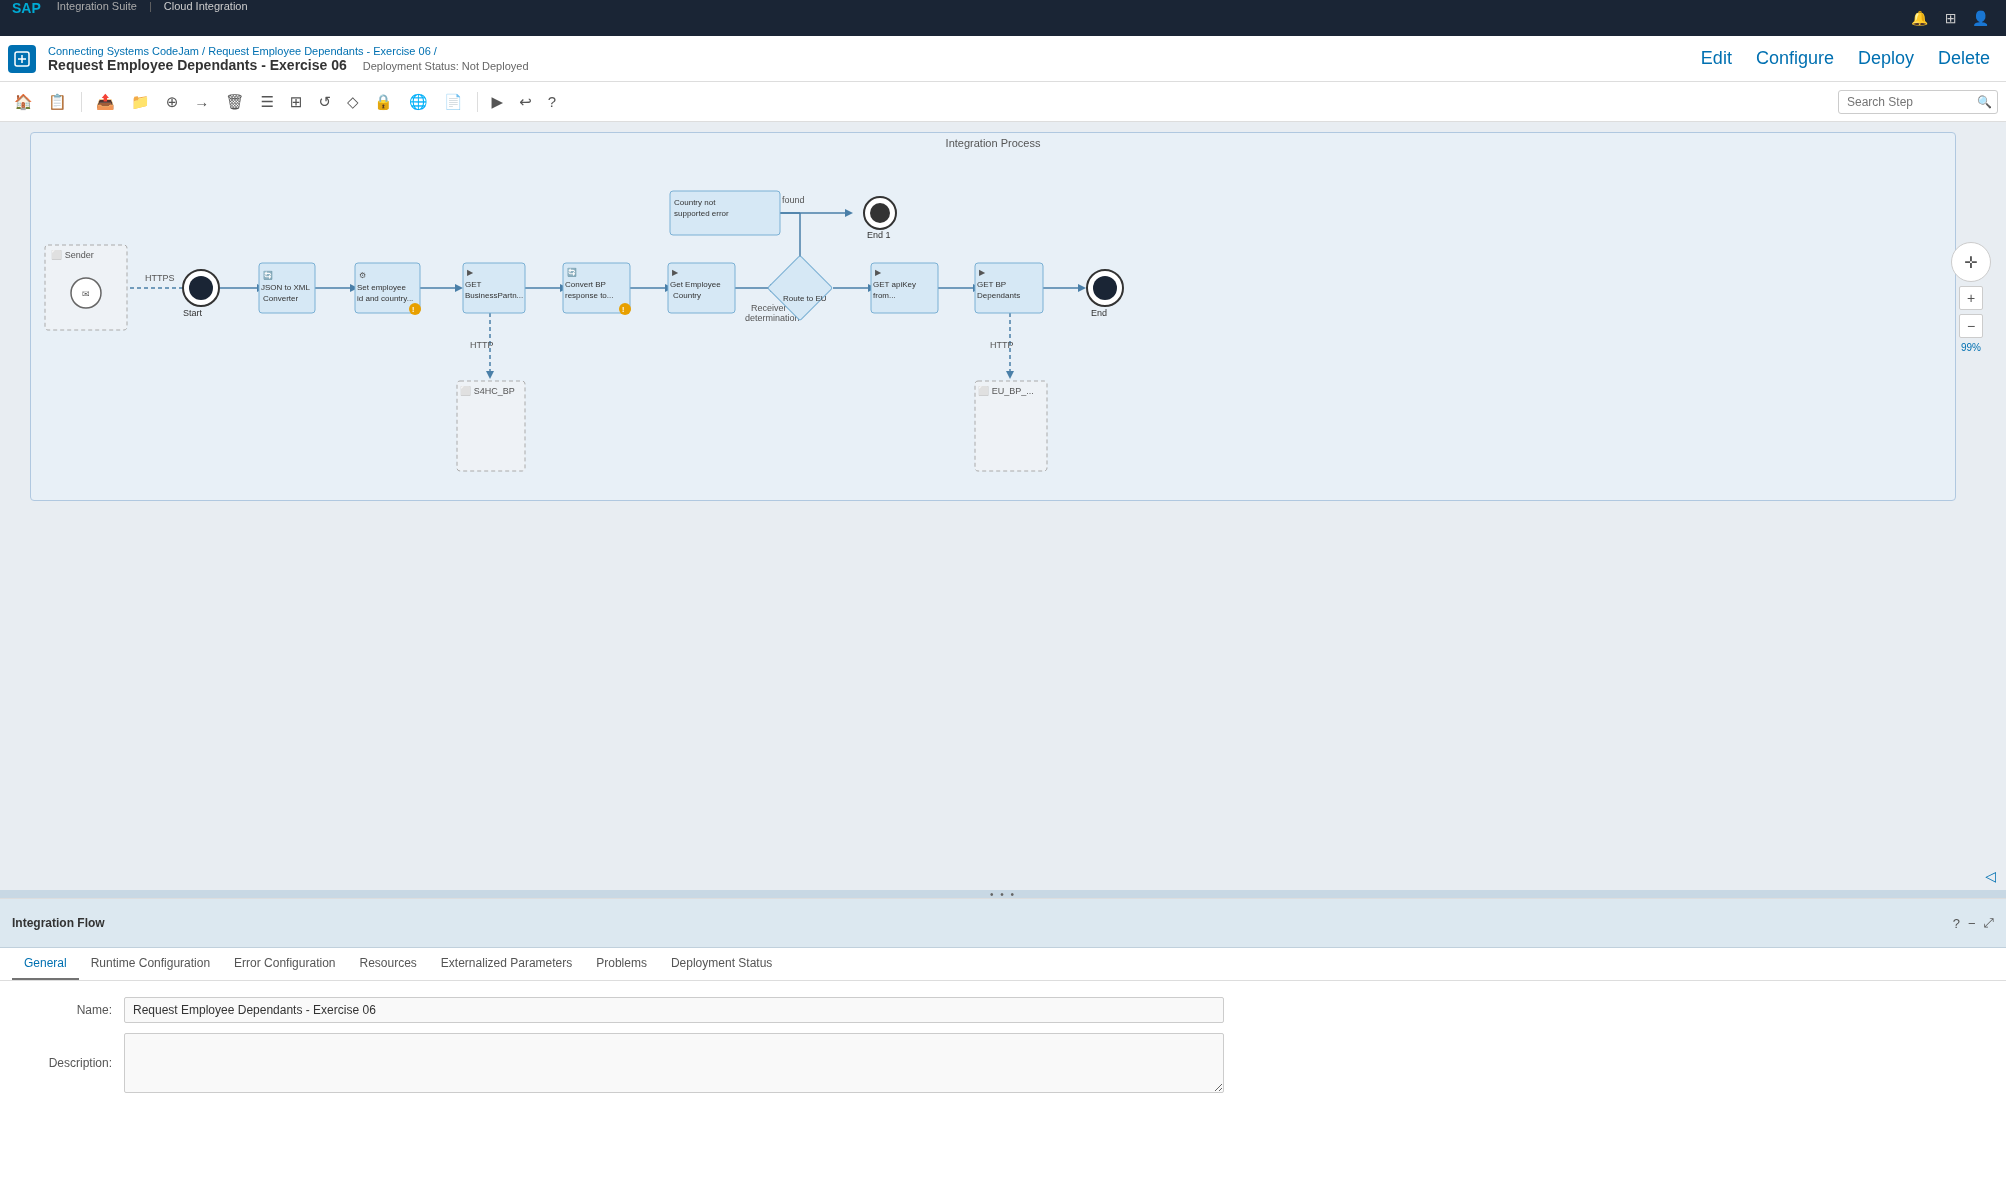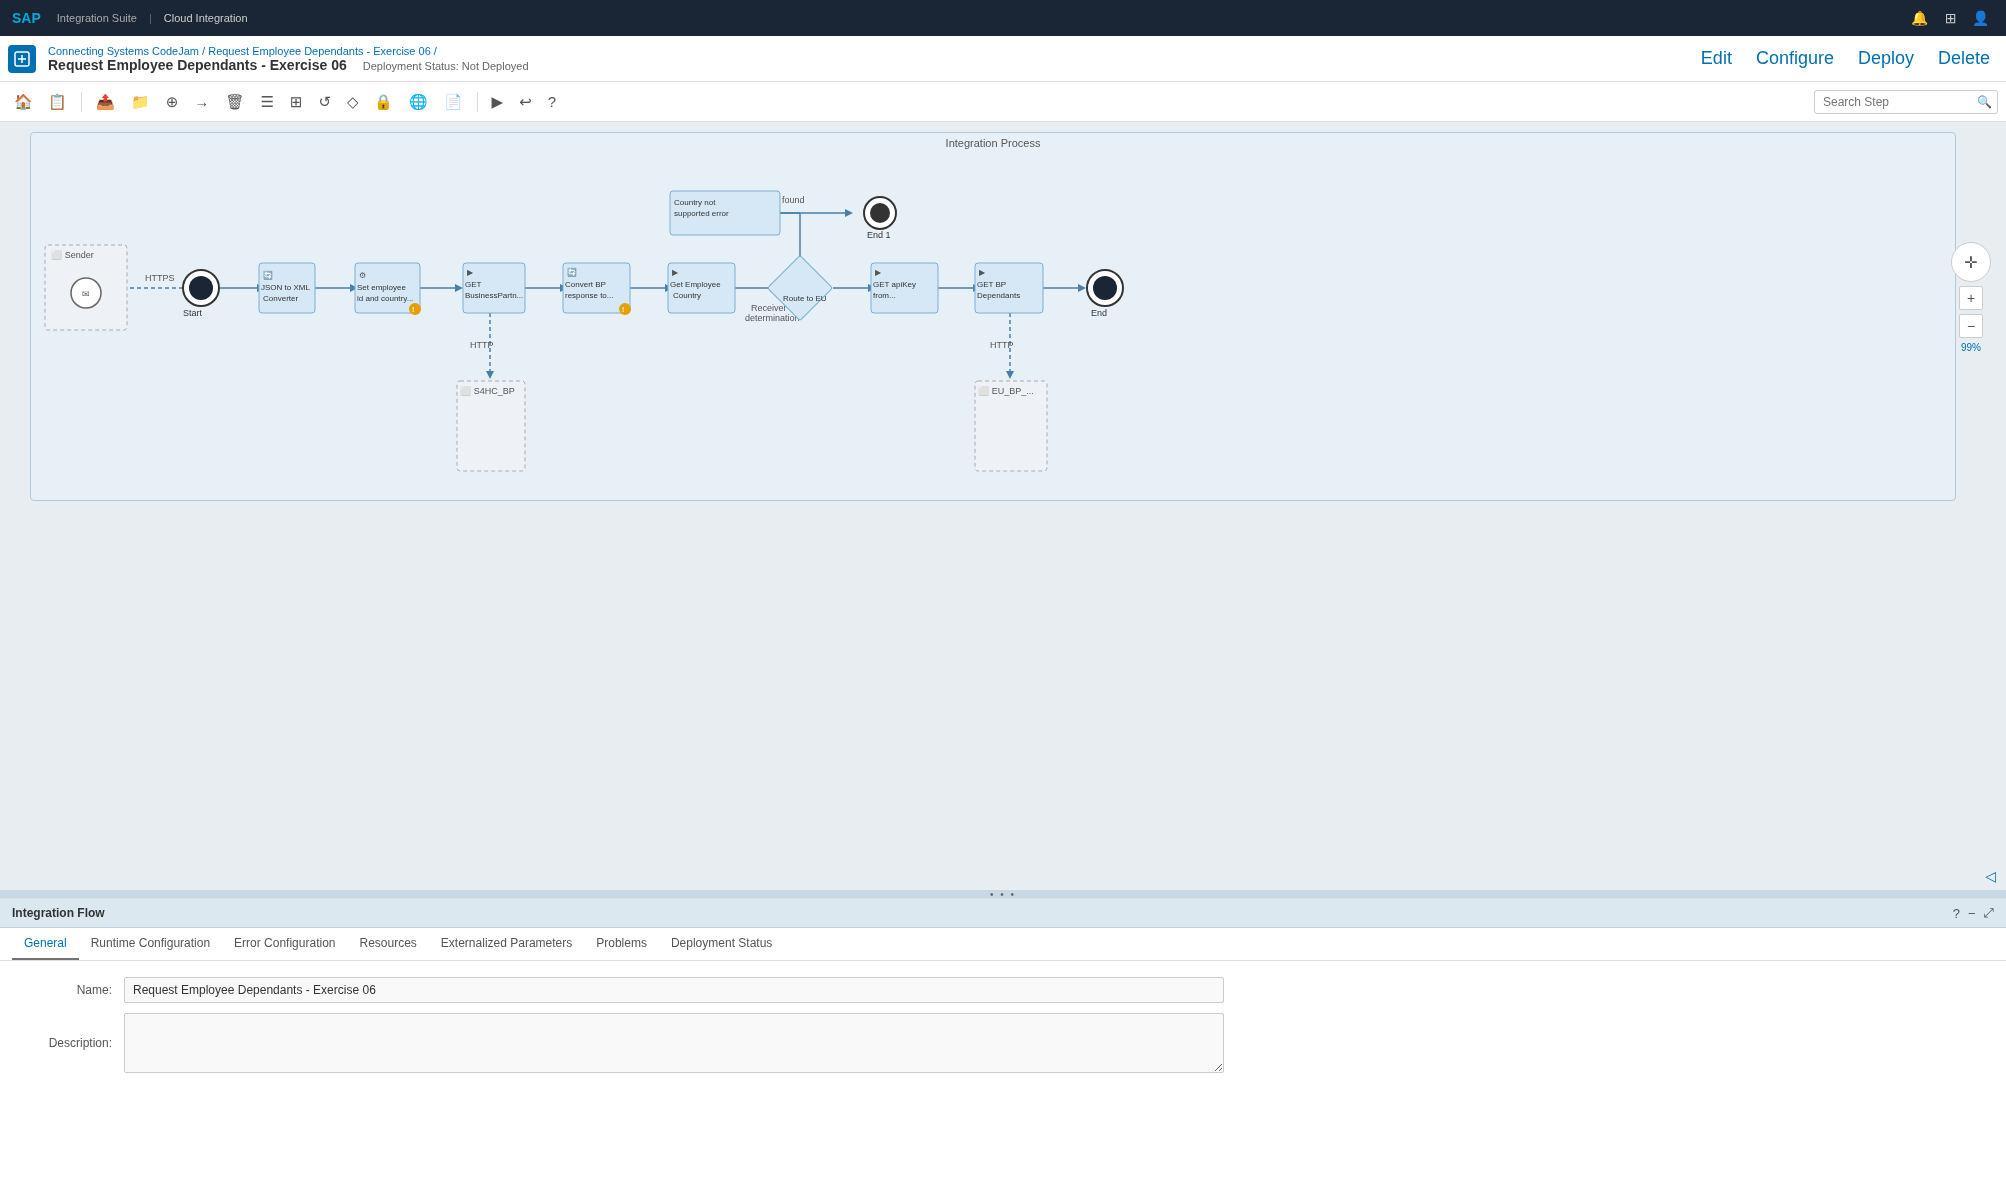--- a/index.html
+++ b/index.html
@@ -3,21 +3,20 @@
   <meta charset="utf-8">
   <style>
     * { box-sizing: border-box; margin: 0; padding: 0; }
     body { font-family: 'Segoe UI', Arial, sans-serif; font-size: 12px; background: #f5f5f5; height: 1178px; overflow: hidden; }
 
     
     .top-header {
       background: #1a2535;
       height: 36px;
       display: flex;
-      align-items: center;
       padding: 0 12px;
       gap: 12px;
     }
     .sap-logo {
       color: #00aad4;
       font-weight: bold;
       font-size: 14px;
       margin-right: 4px;
     }
     .top-header-right {
@@ -116,21 +115,21 @@
     }
     .toolbar-search {
       margin-left: auto;
       position: relative;
     }
     .toolbar-search input {
       border: 1px solid #ccc;
       border-radius: 3px;
       padding: 4px 28px 4px 8px;
       font-size: 12px;
-      width: 184px;
+      width: 160px;
       outline: none;
       margin-left: 12px;
     }
     .toolbar-search-icon {
       position: absolute;
       right: 6px;
       top: 50%;
       transform: translateY(-50%);
       color: #888;
       font-size: 12px;
@@ -228,21 +227,21 @@
     }
 
     
     .bottom-panel {
       height: 280px;
       background: #fff;
       border-top: 1px solid #ddd;
     }
     .bottom-panel-header {
       background: #dce8f0;
-      padding: 6px 12px;
+      padding: 16px 12px;
       display: flex;
       align-items: center;
       justify-content: space-between;
       border-bottom: 1px solid #c0d0dc;
     }
     .bottom-panel-title {
       font-size: 12px;
       font-weight: 600;
       color: #333;
     }

